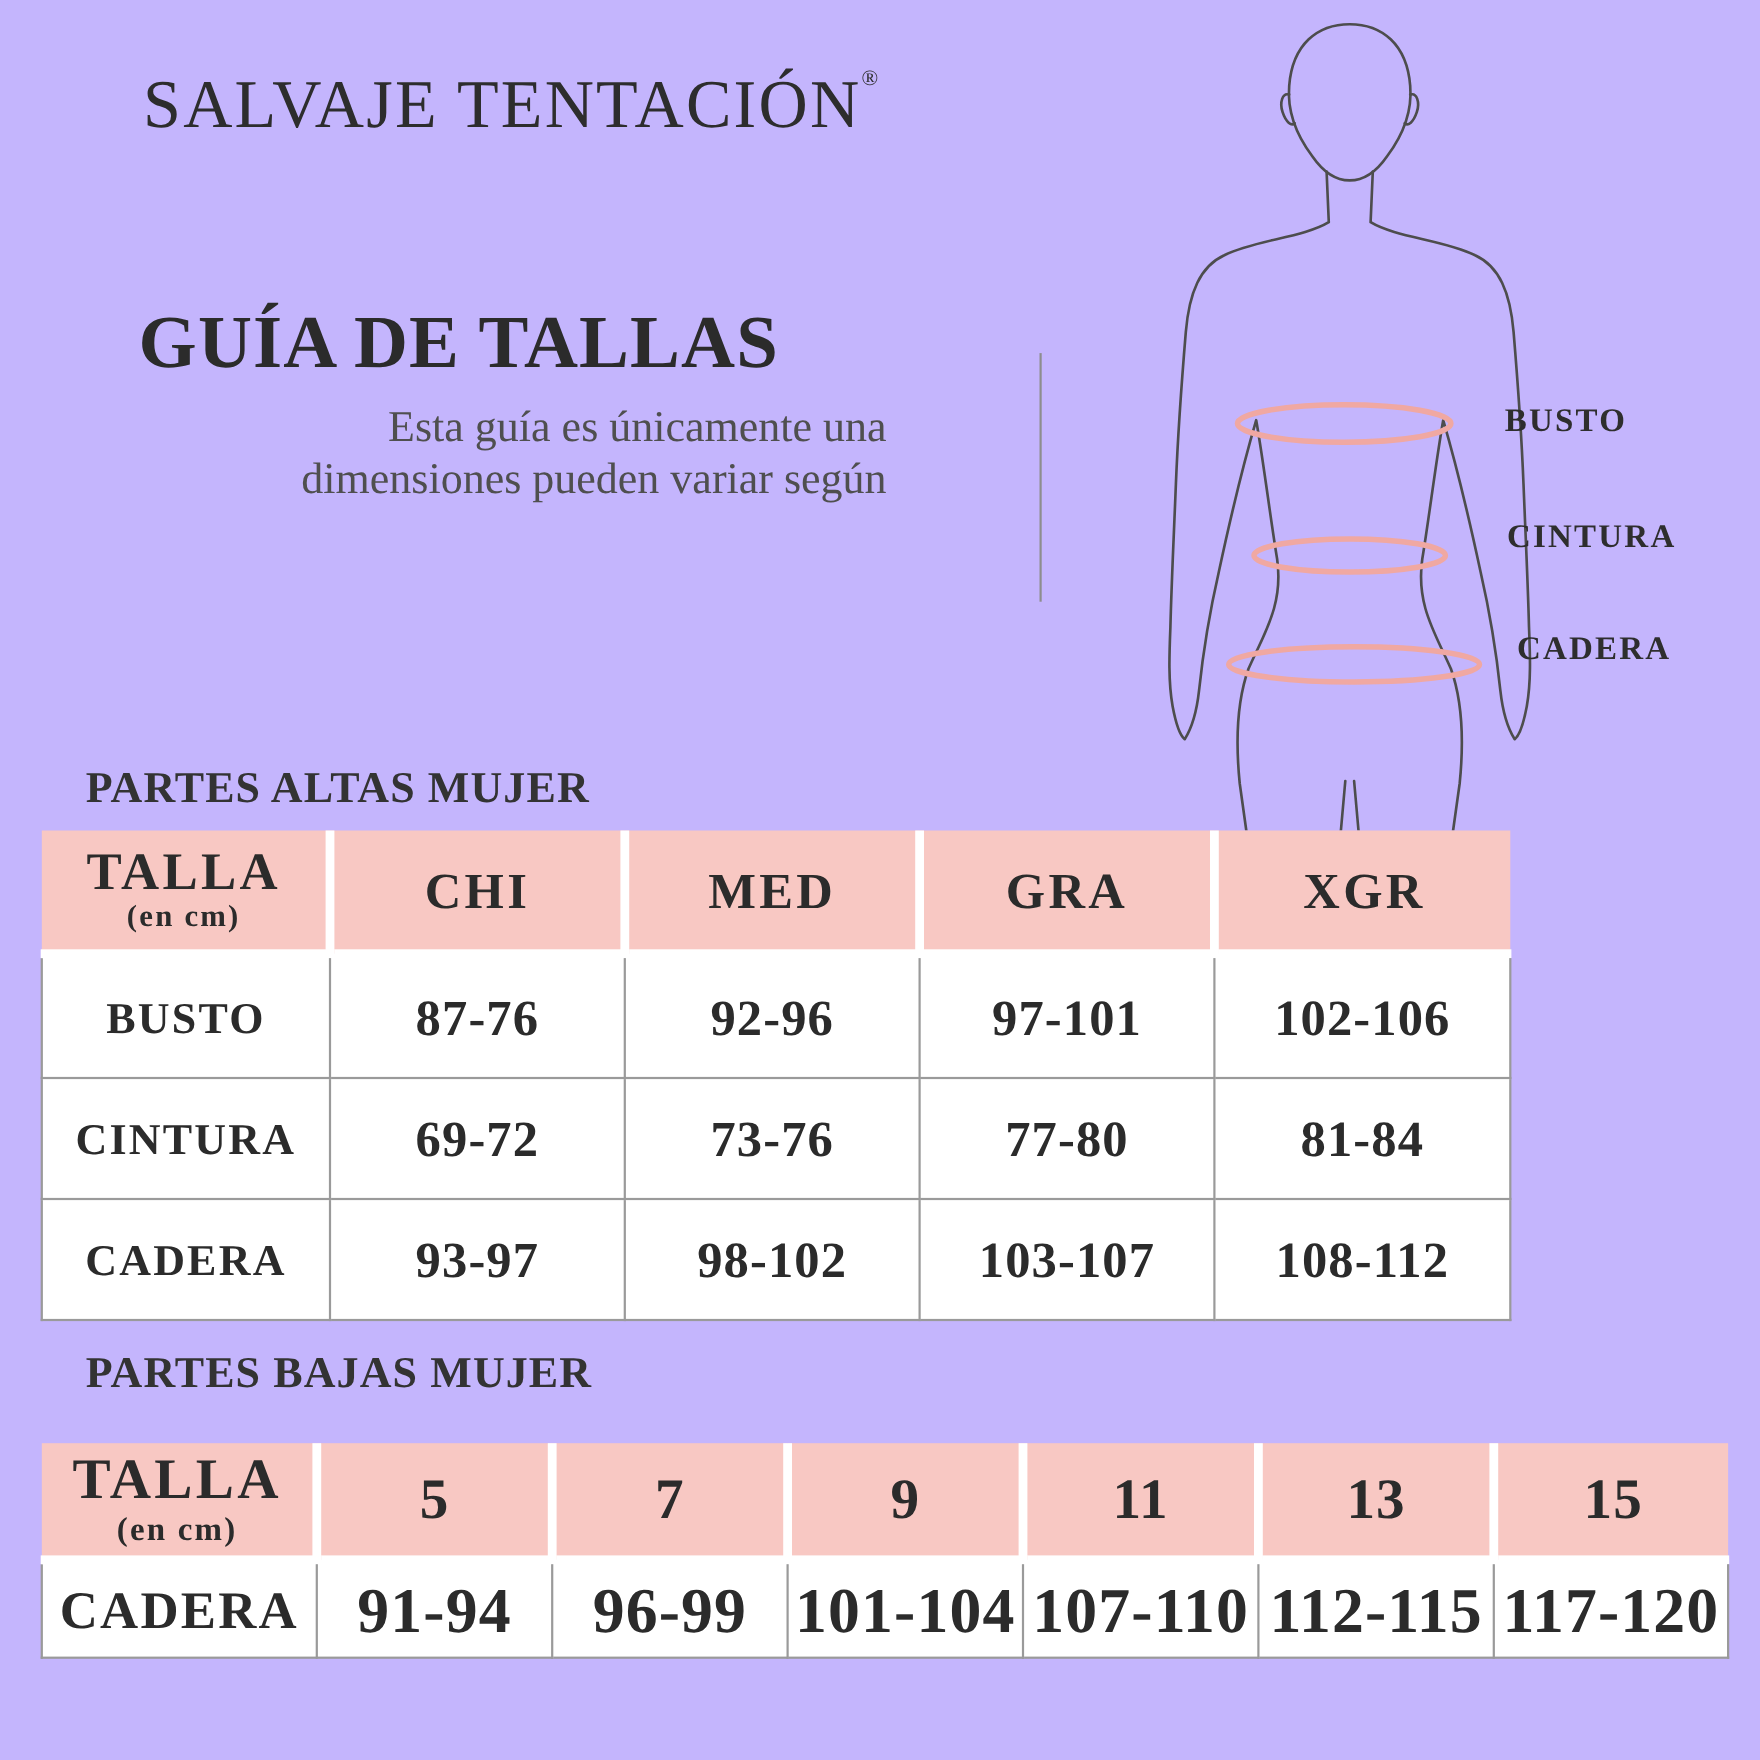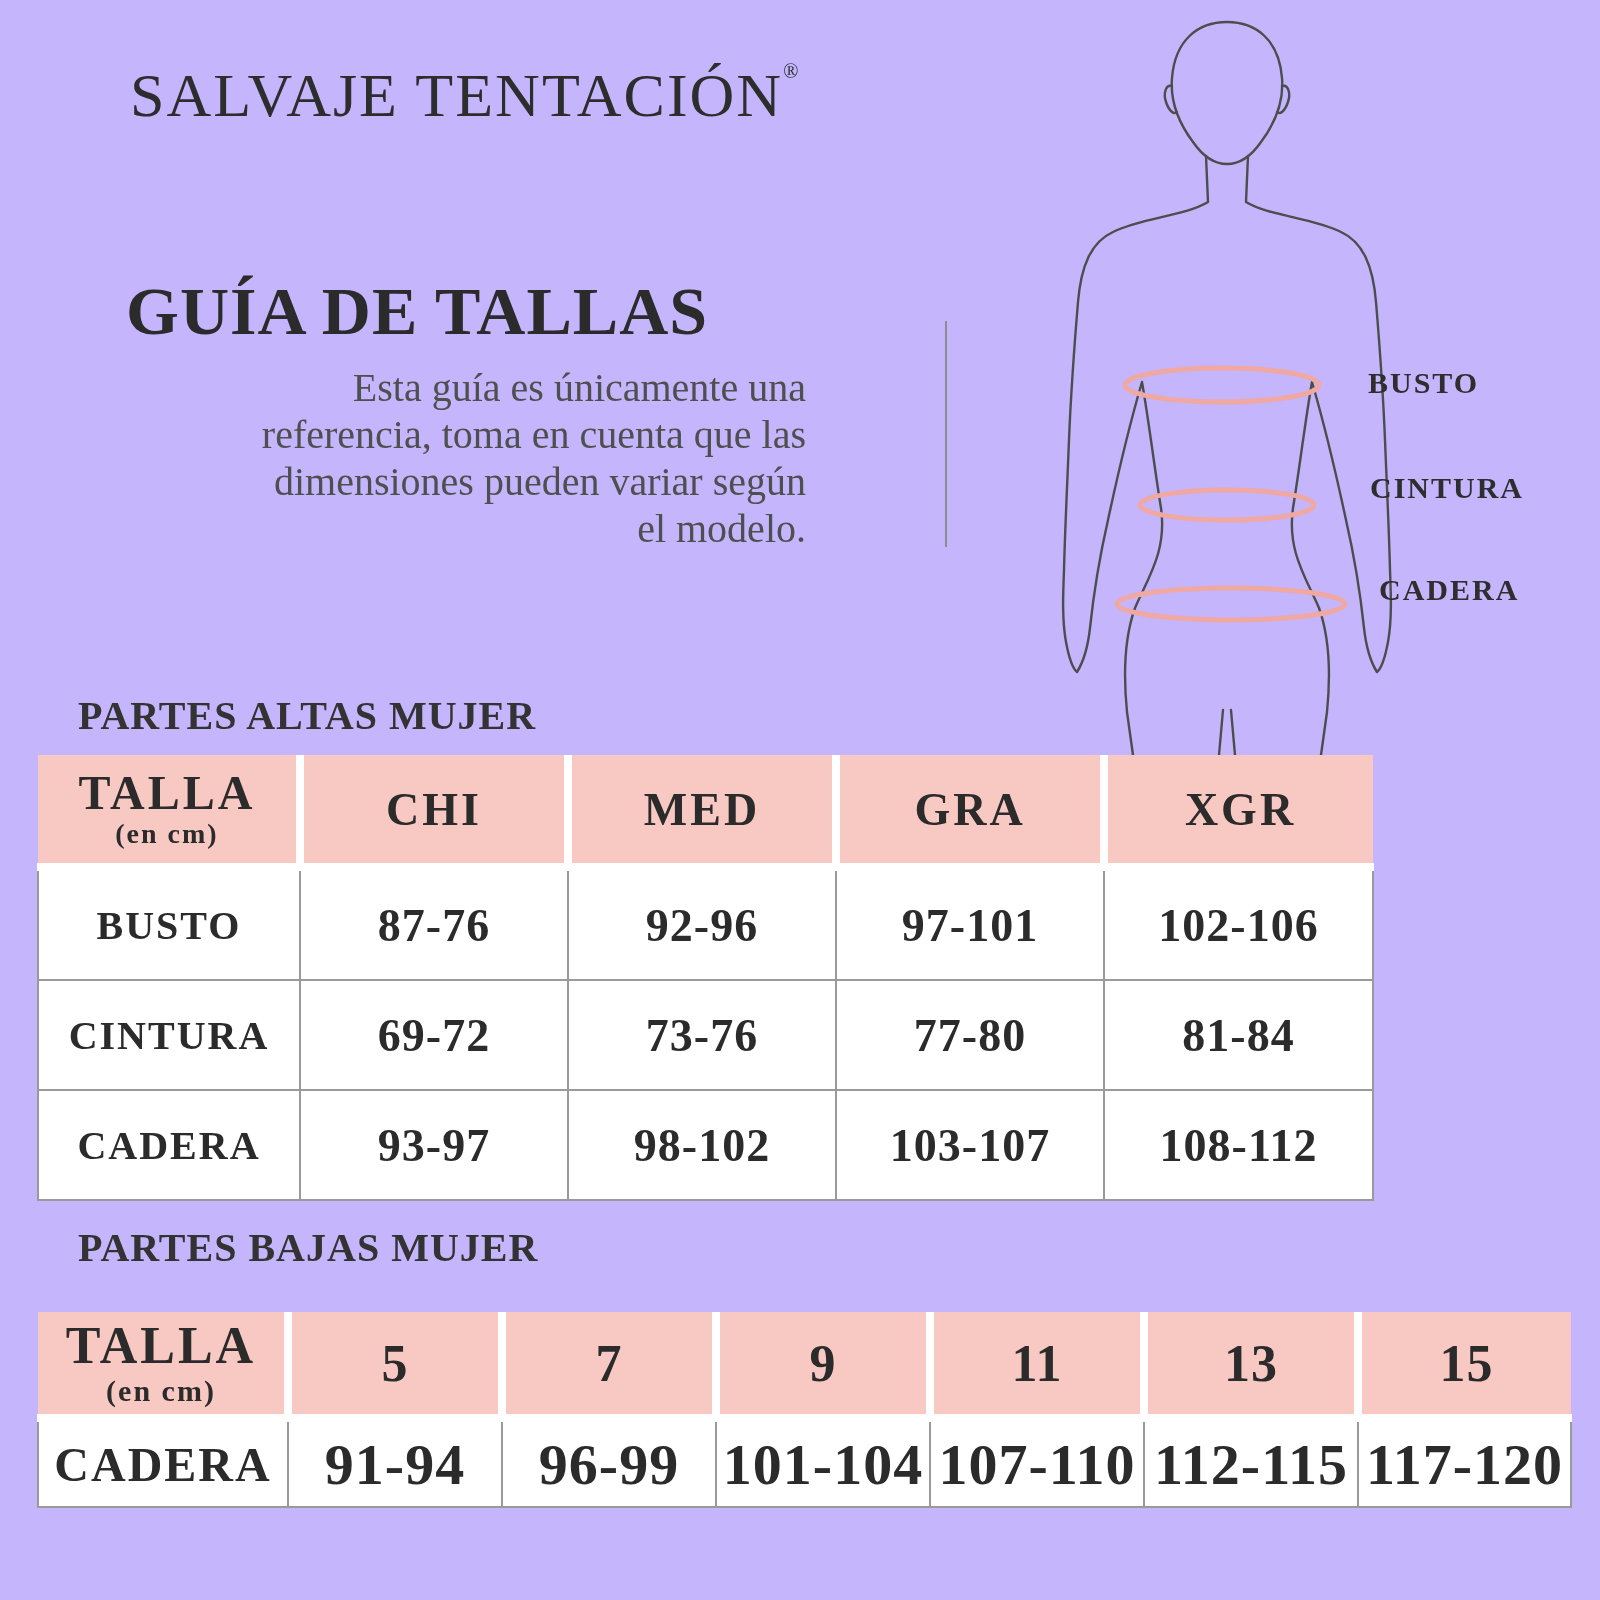--- a/index.html
+++ b/index.html
@@ -63,23 +63,21 @@
 <div class="canvas">
 
   <div class="brand">
     <span>SALVAJE TENTACIÓN</span><span class="reg">®</span>
   </div>
 
   <div class="title">GUÍA DE TALLAS</div>
 
   <div class="desc">
     <div>Esta guía es únicamente una</div>
-    <div>referencia, toma en cuenta que las</div>
     <div>dimensiones pueden variar según</div>
-    <div>el modelo.</div>
   </div>
 
   <div class="divider"></div>
 
   <svg class="figure-svg" viewBox="0 0 400 745" fill="none" xmlns="http://www.w3.org/2000/svg">
     <g stroke="#4d4d4d" stroke-width="2.4" fill="none" stroke-linecap="round" stroke-linejoin="round">
 
       <path d="M 173,132 C 158,112 150,92 152,68 C 155,30 178,12 207,12 C 236,12 259,30 262,68 C 264,92 256,112 241,132 C 232,145 220,154 207,154 C 194,154 182,145 173,132"></path>
 
       <path d="M 152,76 C 146,74 143,83 146,92 C 149,101 154,105 157,102"></path>

